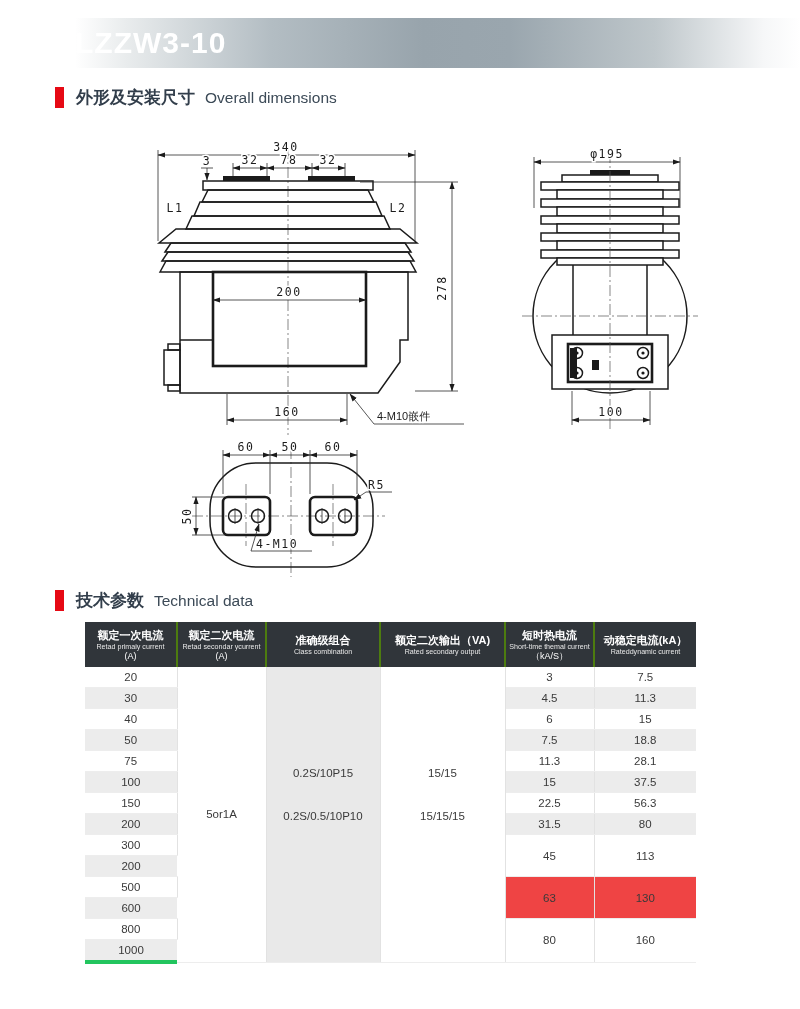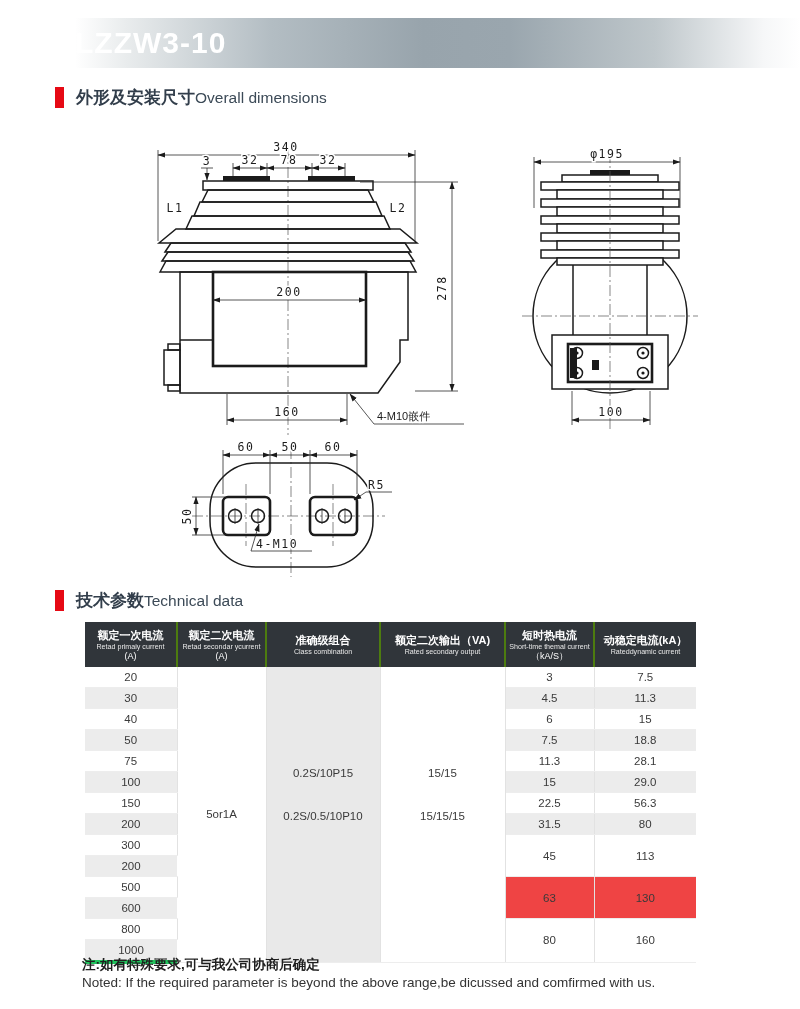--- a/index.html
+++ b/index.html
@@ -8,21 +8,21 @@
 
   
   .band{position:absolute;left:75px;top:18px;width:725px;height:50px;
         background:linear-gradient(90deg,#ffffff 0%,#e9eced 7%,#b3bdc3 27%,#98a4ac 48%,#9aa6ae 60%,#bfc7cb 80%,#f6f7f8 95%,#ffffff 100%);
         display:flex;align-items:center;justify-content:flex-start;}
   .band h1{margin:0;color:#fff;font-size:30px;font-weight:bold;letter-spacing:1px;}
 
   
   .sec{position:absolute;left:55px;display:flex;align-items:center;}
   .sec .bar{width:9px;height:21px;background:#e60914;margin-right:12px;}
-  .sec .zh{font-size:17px;font-weight:bold;color:#323e4b;}
+  .sec .zh{font-size:17px;font-weight:bold;color:#323e4b;margin-right:10px;}
   .sec .en{font-size:15.5px;color:#3c4a57;}
 
   
   svg text{font-family:"DejaVu Sans Mono","Liberation Mono",monospace;}
   .dim-t{font-size:11.5px;fill:#1c1c1c;letter-spacing:1.5px;paint-order:stroke;stroke:#fff;stroke-width:3px;}
   .lab-t{font-size:11px;fill:#1c1c1c;paint-order:stroke;stroke:#fff;stroke-width:3px;font-family:"Liberation Sans",sans-serif;}
   .ol{stroke:#1b1b1b;fill:none;stroke-width:1.5;}
   .ol2{stroke:#1b1b1b;fill:none;stroke-width:2.6;}
   .olw{stroke:#1b1b1b;fill:#fff;stroke-width:1.5;}
   .dk{fill:#1a1a1a;stroke:none;}
@@ -307,21 +307,21 @@
           <td class="num">18.8</td>
         </tr>
         <tr>
           <td class="num">75</td>
           <td class="num">11.3</td>
           <td class="num">28.1</td>
         </tr>
         <tr>
           <td class="num">100</td>
           <td class="num">15</td>
-          <td class="num">29.0</td>
+          <td class="num">37.5</td>
         </tr>
         <tr>
           <td class="num">150</td>
           <td class="num">22.5</td>
           <td class="num">56.3</td>
         </tr>
         <tr>
           <td class="num">200</td>
           <td class="num">31.5</td>
           <td class="num">80</td>
@@ -347,18 +347,14 @@
           <td rowspan="2" class="mg">80</td>
           <td rowspan="2" class="mg">160</td>
         </tr>
         <tr>
           <td class="num">1000</td>
         </tr>
       </tbody>
     </table>
   </div>
 
-  <div class="notes">
-    <div class="n-zh">注:如有特殊要求,可与我公司协商后确定</div>
-    <div class="n-en">Noted: If the required parameter is beyond the above range,be dicussed and comfirmed with us.</div>
-  </div>
 
 </div>
 
 </body></html>

